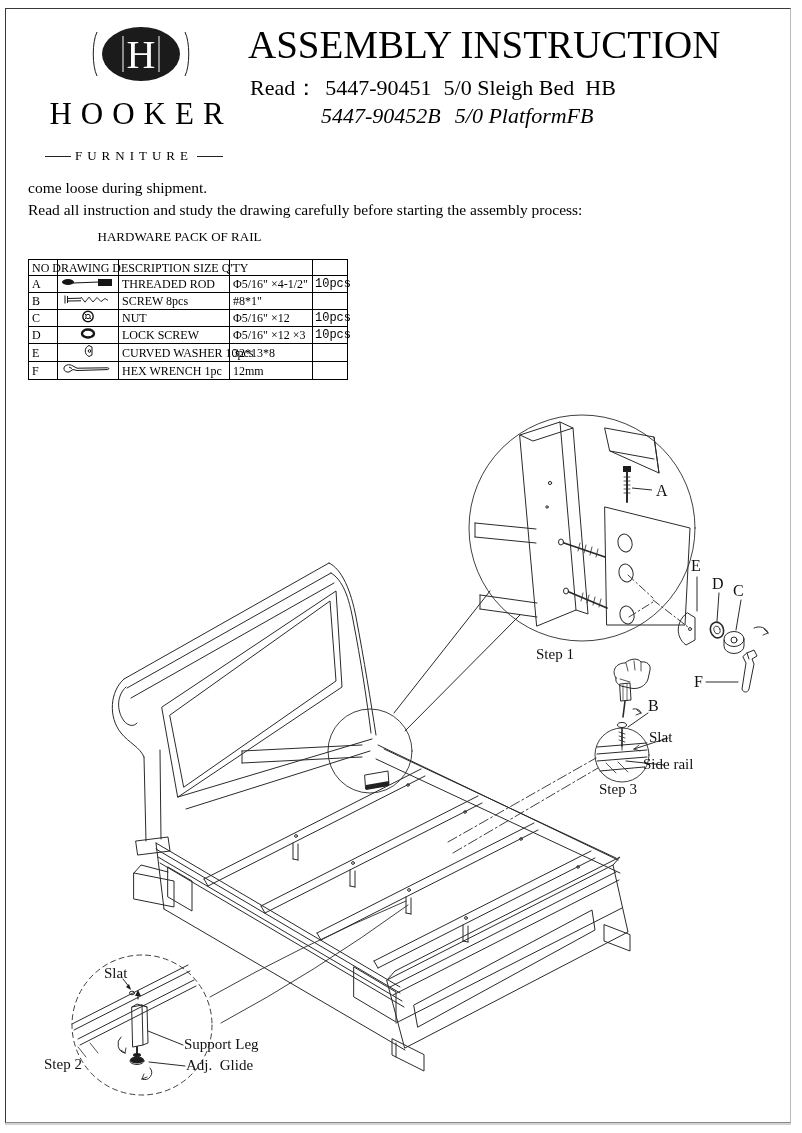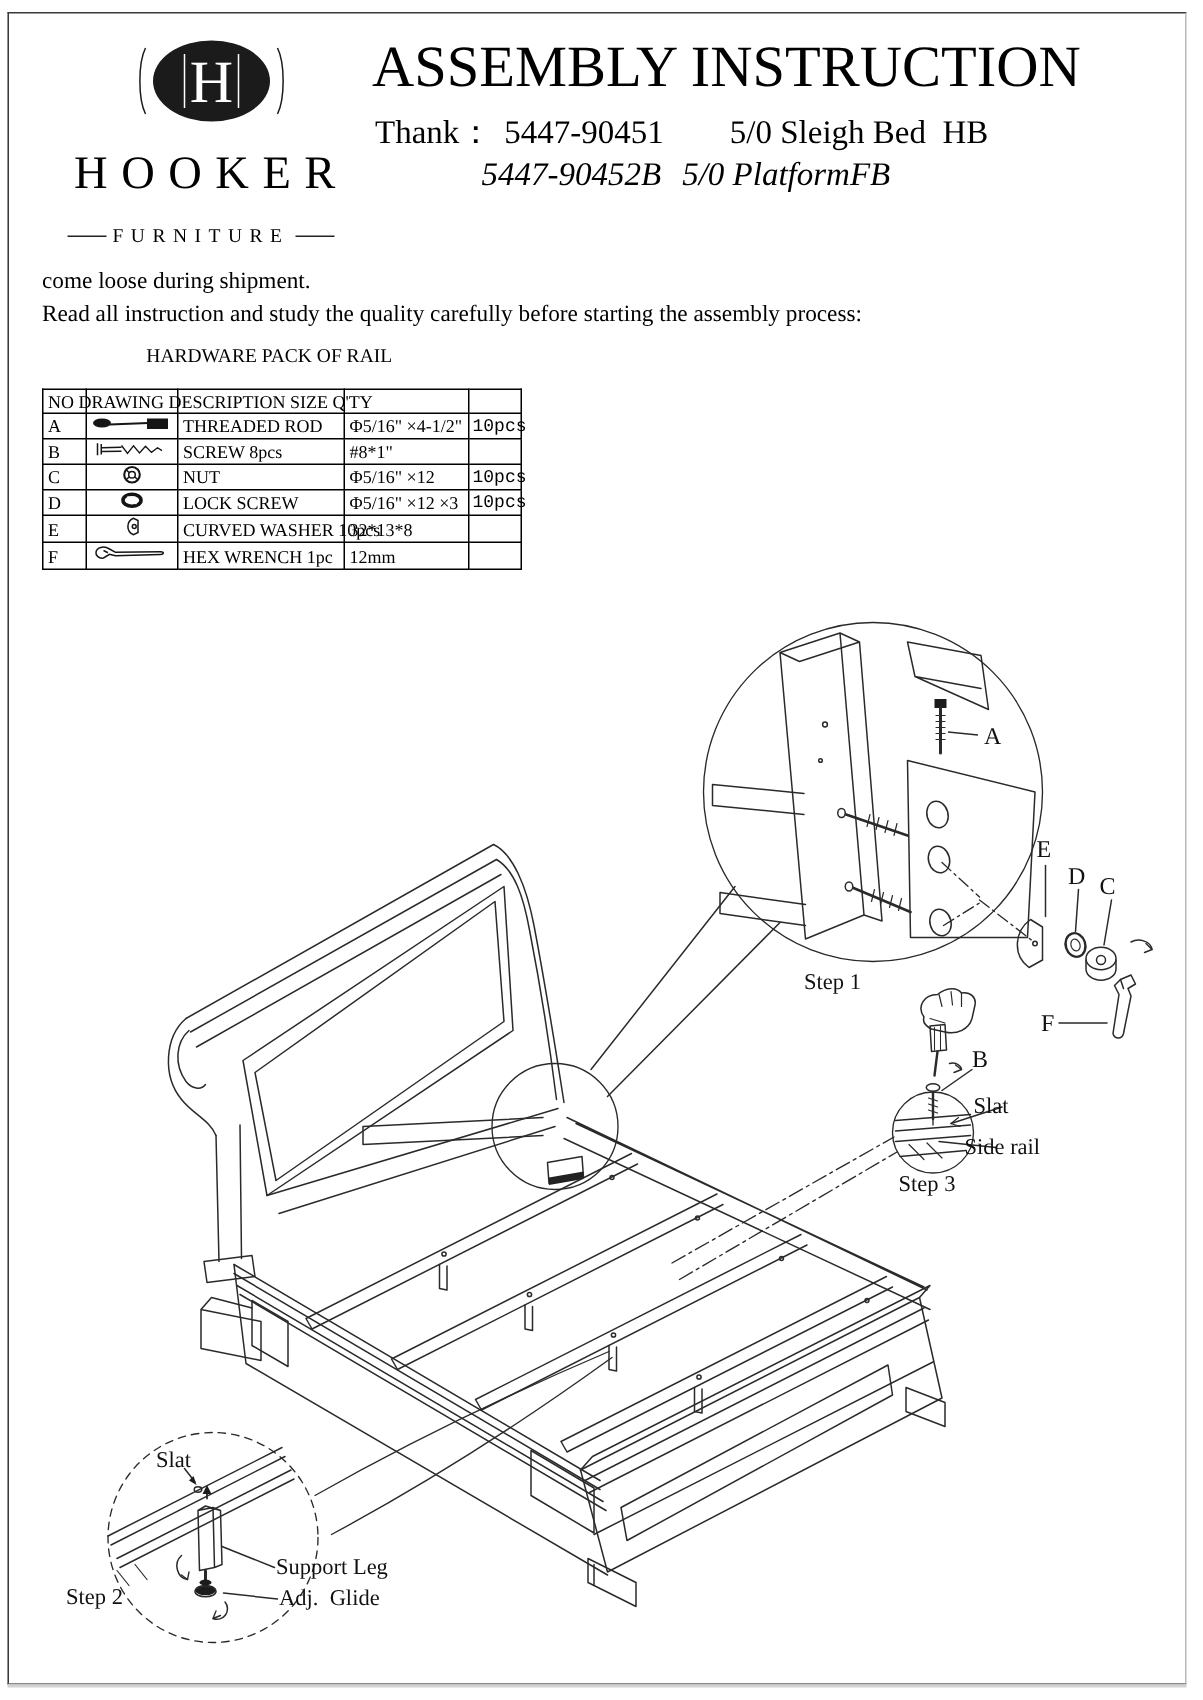--- a/index.html
+++ b/index.html
@@ -13,21 +13,21 @@
   .logo{position:absolute;left:45px;top:14px;width:192px;text-align:center;}
   .brand{font-size:31px;letter-spacing:9px;margin-top:-4px;white-space:nowrap;}
   .furniture-row{display:flex;align-items:center;justify-content:flex-start;margin-top:16px;}
   .furniture-row .dash{width:26px;border-top:1.5px solid #222;}
   .furniture{font-size:13px;letter-spacing:5px;margin:0 4px;white-space:nowrap;}
   
   .title{position:absolute;left:248px;top:22px;font-size:39px;white-space:nowrap;}
   .items{position:absolute;left:250px;top:74px;font-size:22px;line-height:28px;}
   .item-line{white-space:pre;}
   .item-line .code{margin-left:8px;}
-  .item-line .desc{margin-left:44px;white-space:pre;}
+  .item-line .desc{margin-left:12px;white-space:pre;}
   .item-line.cont{margin-left:63px;font-style:italic;}
   .item-line.cont .desc{margin-left:14px;}
   
   .intro{position:absolute;left:28px;top:177px;font-size:15.5px;line-height:22px;width:760px;}
   .intro .l1{padding-left:38px;white-space:pre;}
   .intro div{white-space:pre;}
   
   .tbl-title{position:absolute;left:28px;top:229px;width:303px;text-align:center;font-size:13px;}
   table.hw{position:absolute;left:28px;top:259px;border-collapse:collapse;table-layout:fixed;
            width:303px;font-size:12px;}
@@ -63,27 +63,27 @@
     <div class="furniture-row">
       <span class="dash"></span>
       <span class="furniture">FURNITURE</span>
       <span class="dash"></span>
     </div>
   </div>
 
   <div class="title">ASSEMBLY INSTRUCTION</div>
 
   <div class="items">
-    <div class="item-line"><span>Thank：</span><span class="code">5447-90451</span><span class="desc">5/0 Sleigh Bed  HB</span></div>
+    <div class="item-line"><span>Read：</span><span class="code">5447-90451</span><span class="desc">5/0 Sleigh Bed  HB</span></div>
     <div class="item-line cont"><span class="code">5447-90452B</span><span class="desc">5/0 PlatformFB</span></div>
   </div>
 
   <div class="intro">
     <div>come loose during shipment.</div>
-    <div>Read all instruction and study the quality carefully before starting the assembly process:</div>
+    <div>Read all instruction and study the drawing carefully before starting the assembly process:</div>
   </div>
 
   <div class="tbl-title">HARDWARE PACK OF RAIL</div>
   <table class="hw">
     <tbody>
         <tr>
       <td class="c-no">NO DRAWING DESCRIPTION SIZE Q'TY</td>
       <td class="c-draw"></td>
       <td class="c-desc"></td>
       <td class="c-size"></td>

